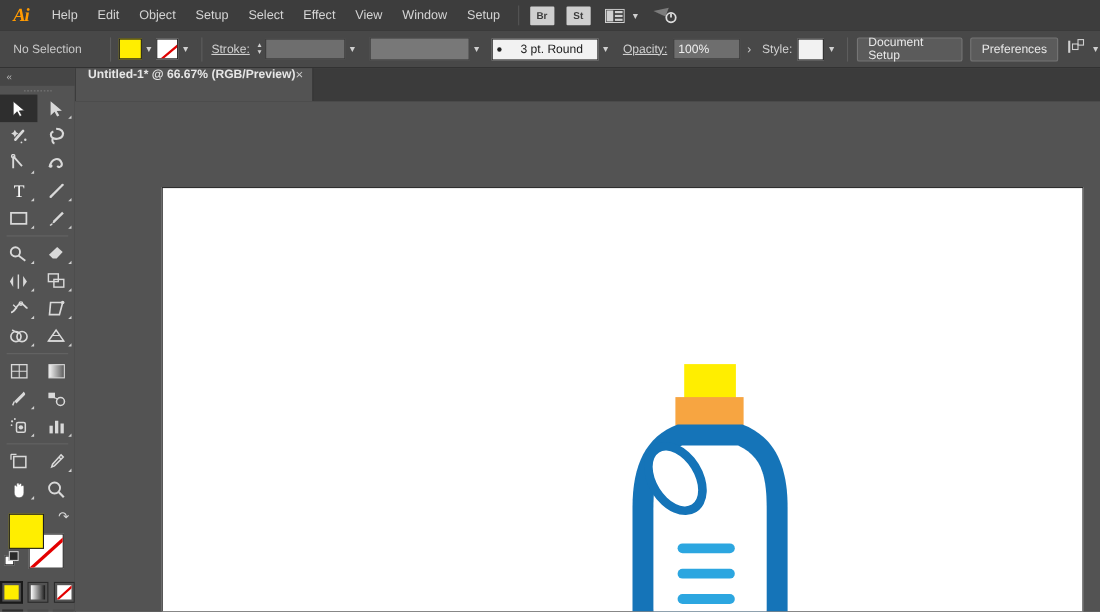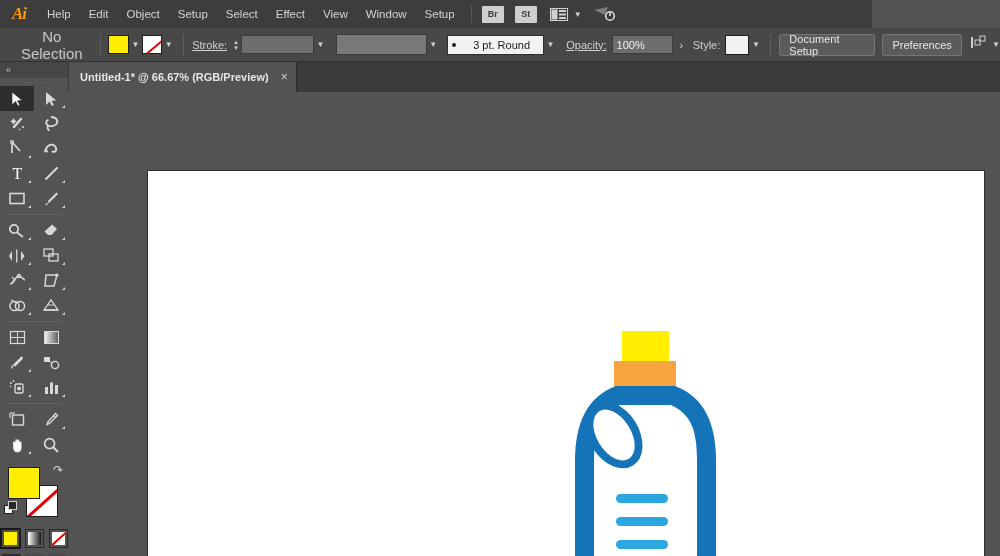--- a/index.html
+++ b/index.html
@@ -2,21 +2,21 @@
 <html><head>
 <meta charset="utf-8">
 <style>
   html,body{margin:0;padding:0;background:#535353;}
   body{width:1000px;height:556px;overflow:hidden;
        font-family:"Liberation Sans",sans-serif;
        -webkit-font-smoothing:antialiased;}
   .app{position:relative;width:1000px;height:556px;background:#535353;}
 
   
-  .menubar{position:absolute;left:0;top:0;width:872px;height:28px;
+  .menubar{position:absolute;left:0;top:0;width:1000px;height:28px;
            background:#3d3d3d;border-bottom:1px solid #2b2b2b;
            display:flex;align-items:center;}
   .ai-logo{width:38px;height:28px;display:flex;align-items:center;
            justify-content:center;font-weight:bold;font-size:17px;
            color:#ff9a00;letter-spacing:-1px;font-style:italic;
            font-family:"Liberation Serif",serif;}
   .menu-item{padding:0 9px;height:28px;line-height:28px;font-size:11.5px;
              color:#d4d4d4;cursor:default;}
   .mb-sep{width:1px;height:18px;background:#555;margin:0 7px;}
   .mb-icon{width:22px;height:17px;margin:18px 3px;display:flex;
@@ -27,21 +27,21 @@
               align-items:center;justify-content:center;}
   .chev{color:#cfcfcf;font-size:8px;margin-left:4px;}
   .mb-cursor{margin-left:10px;width:26px;height:20px;position:relative;}
 
   
   .ctrlbar{position:absolute;left:0;top:28px;width:1000px;height:34px;
            background:#484848;border-bottom:1px solid #303030;
            display:flex;align-items:center;padding-left:6px;
            box-sizing:border-box;}
   .ctrl-label{font-size:11px;color:#d0d0d0;}
-  .nosel{width:86px;font-size:15px;color:#c8c8c8;padding-left:6px;text-align:center;}
+  .nosel{width:86px;font-size:11px;color:#c8c8c8;padding-left:6px;}
   .vsep{width:1px;height:22px;background:#5d5d5d;margin:0 8px;}
   .swatch{width:22px;height:19px;border:1px solid #1e1e1e;box-sizing:border-box;}
   .swatch.fill{background:#ffee00;}
   .swatch.none{background:#ffffff;position:relative;overflow:hidden;}
   .swatch.none:after{content:"";position:absolute;left:-4px;top:9px;
      width:34px;height:2px;background:#e00000;transform:rotate(-40deg);}
   .swatch.style{background:#f2f2f2;width:26px;height:20px;}
   .mini-chev{width:14px;height:19px;display:flex;align-items:center;
              justify-content:center;color:#d0d0d0;font-size:8px;}
   .field{height:19px;background:#6e6e6e;border:1px solid #3b3b3b;
@@ -58,22 +58,22 @@
        border-radius:2px;font-size:11px;color:#e8e8e8;
        display:flex;align-items:center;padding:0 9px;cursor:pointer;}
   .stepper{display:flex;flex-direction:column;justify-content:center;
            margin-right:2px;color:#d0d0d0;font-size:6px;line-height:6px;}
   .arrowbtn{color:#d0d0d0;font-size:11px;padding:0 6px;cursor:pointer;}
 
   
   .tabbar{position:absolute;left:0;top:62px;width:1000px;height:30px;
           background:#3b3b3b;border-bottom:1px solid #2b2b2b;}
   .doctab{position:absolute;left:68px;top:0;height:30px;background:#535353;
-          border-right:1px solid #2b2b2b;display:flex;align-items:center;
-          padding:0 8px 0 12px;gap:12px;box-sizing:border-box;}
+          border-right:1px solid #2b2b2b;display:flex;
+          padding:0 8px 0 12px;box-sizing:border-box;}
   .doctab .ttl{font-size:11px;color:#e6e6e6;font-weight:bold;}
   .tabx{font-size:12px;color:#cccccc;cursor:pointer;line-height:1;}
 
   
   .toolpanel{position:absolute;left:0;top:62px;width:68px;height:494px;
              background:#535353;border-right:1px solid #3a3a3a;}
   .tp-head{height:16px;display:flex;align-items:center;padding-left:6px;
            background:#464646;}
   .tp-head .cc{color:#bdbdbd;font-size:9px;letter-spacing:-1px;}
   .tp-grip{height:8px;display:flex;align-items:center;justify-content:center;}

